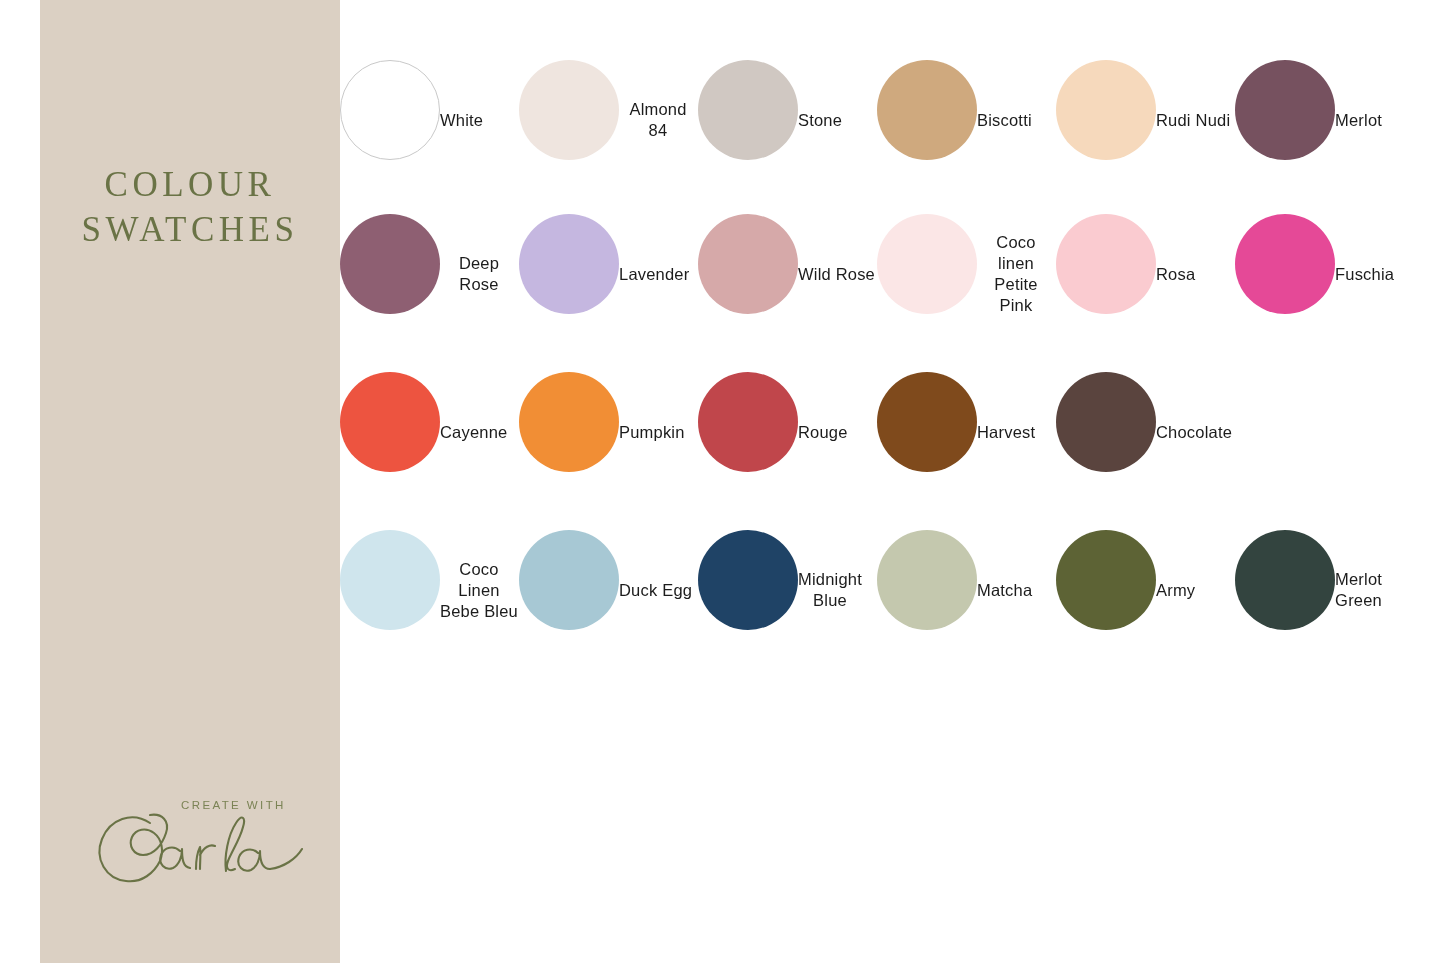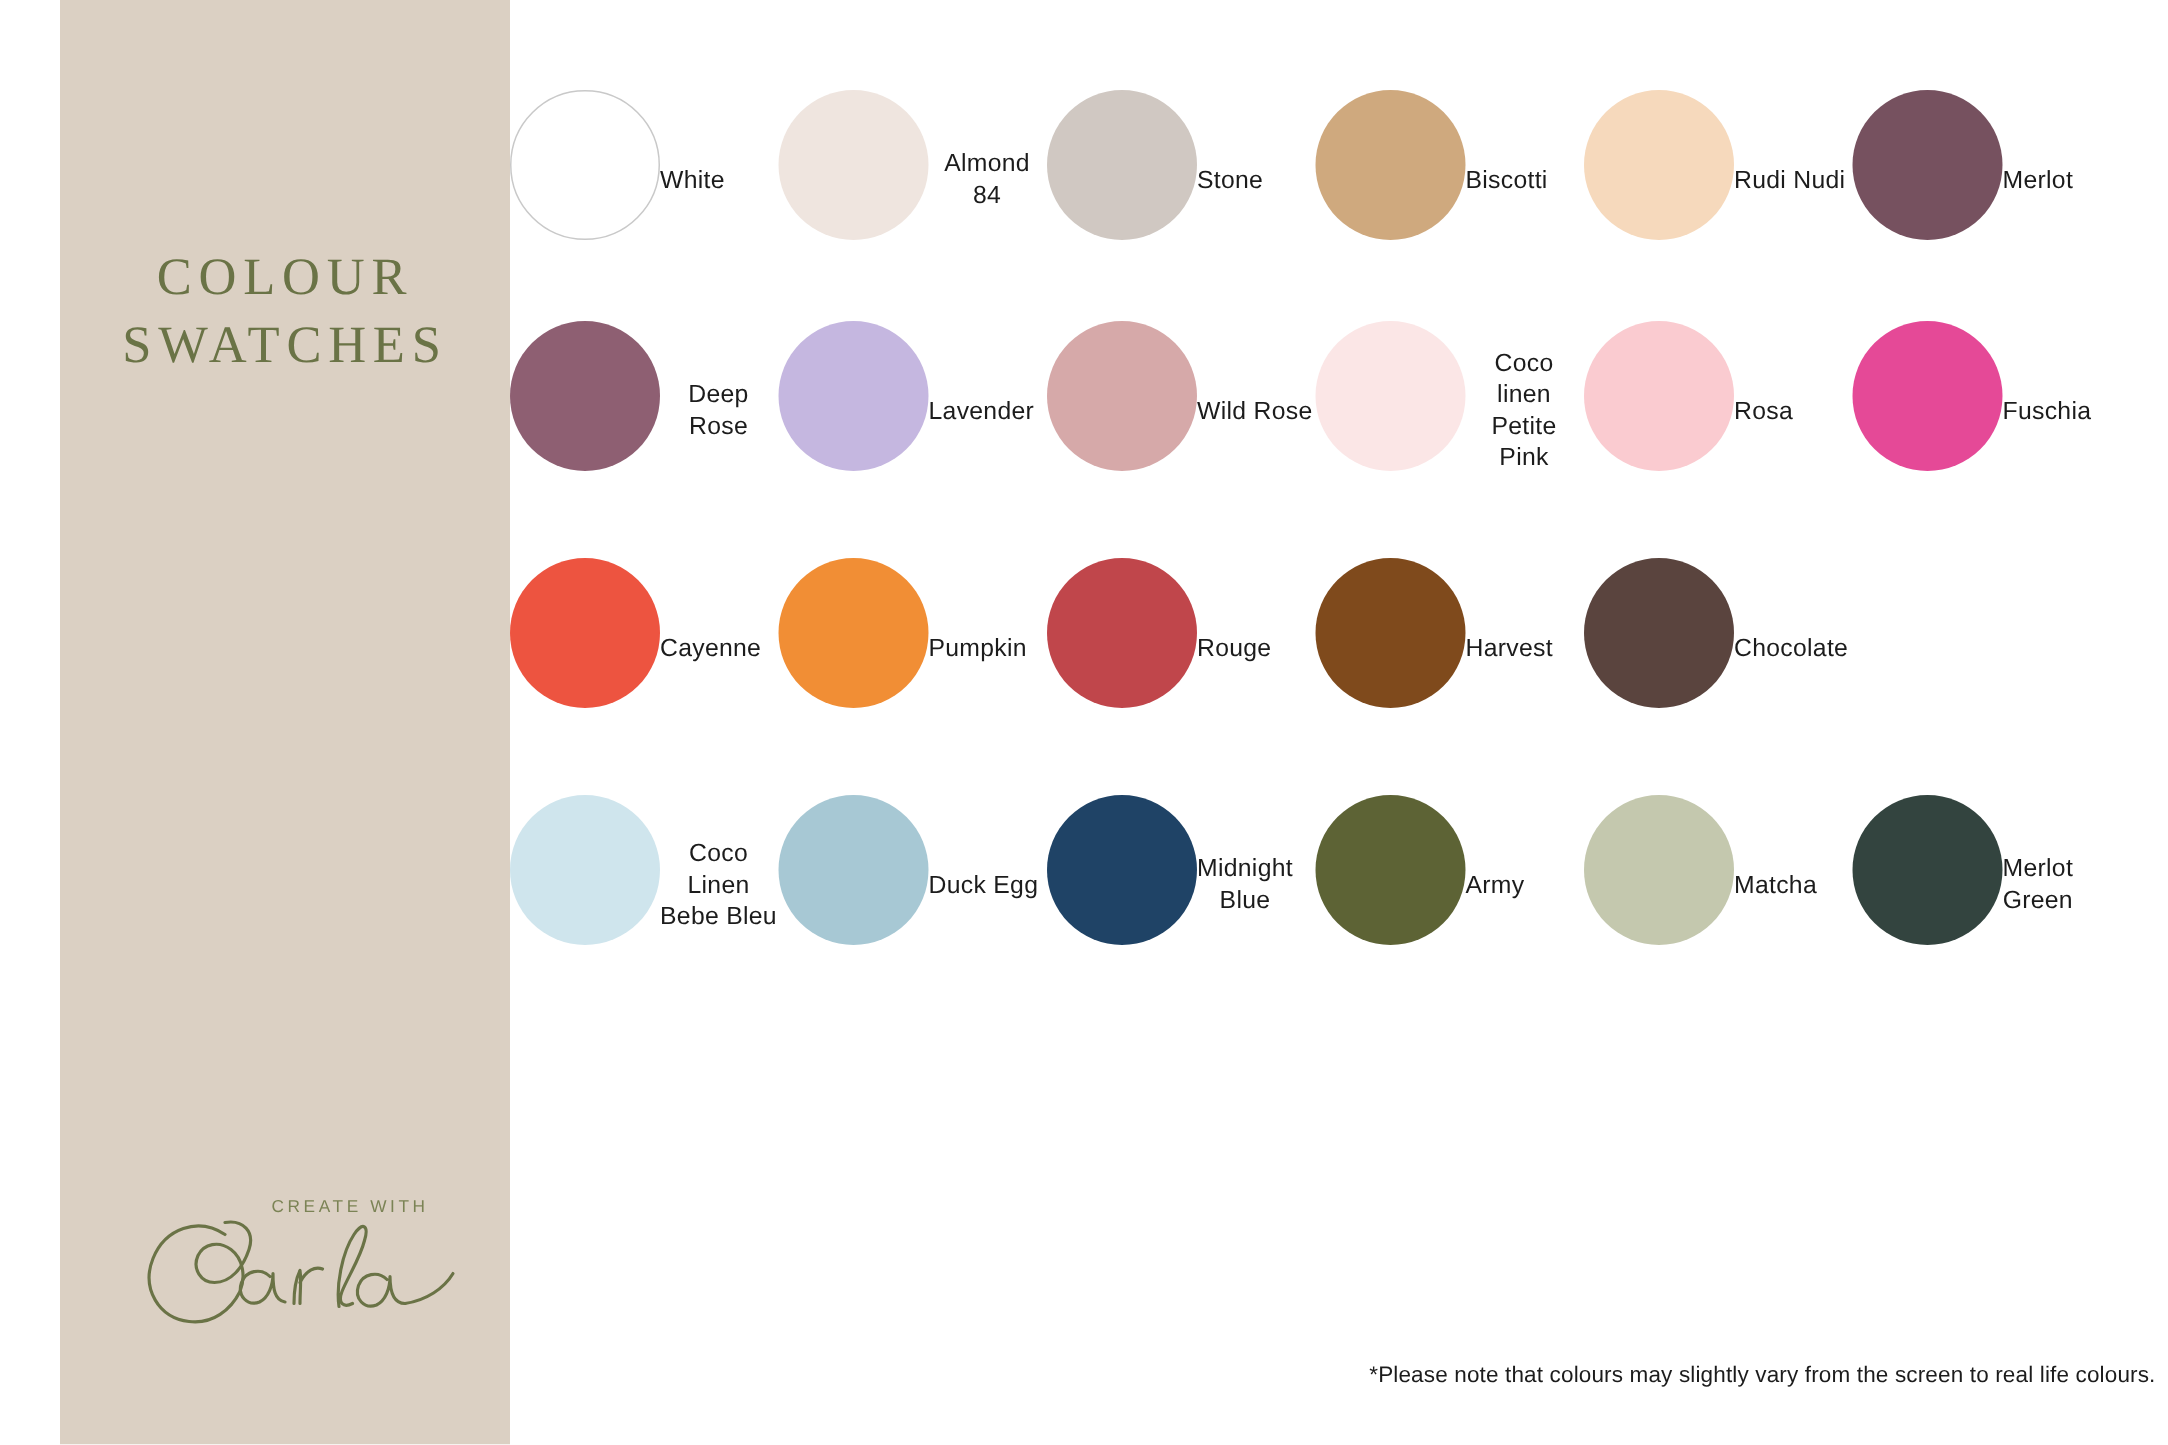--- a/index.html
+++ b/index.html
@@ -277,33 +277,32 @@
         <div class="cell">
           <div class="swatch" style="background-color: rgb(167, 200, 212);"></div>
           <div class="label">Duck Egg</div>
         </div>
         <div class="cell">
           <div class="swatch" style="background-color: rgb(31, 67, 102);"></div>
           <div class="label">Midnight
 Blue</div>
         </div>
         <div class="cell">
+          <div class="swatch" style="background-color: rgb(196, 200, 174);"></div>
+          <div class="label">Matcha</div>
+        </div>
+        <div class="cell">
           <div class="swatch" style="background-color: rgb(93, 99, 53);"></div>
           <div class="label">Army</div>
-        </div>
-        <div class="cell">
-          <div class="swatch" style="background-color: rgb(196, 200, 174);"></div>
-          <div class="label">Matcha</div>
         </div>
         <div class="cell">
           <div class="swatch" style="background-color: rgb(51, 68, 63);"></div>
           <div class="label">Merlot
 Green</div>
         </div>
       </div>
 
     </div>
 
-    <div class="footnote">*Please note that colours may slightly vary from the screen to real life colours.</div>
 
   </main>
 
 </div>
 
 </body></html>

